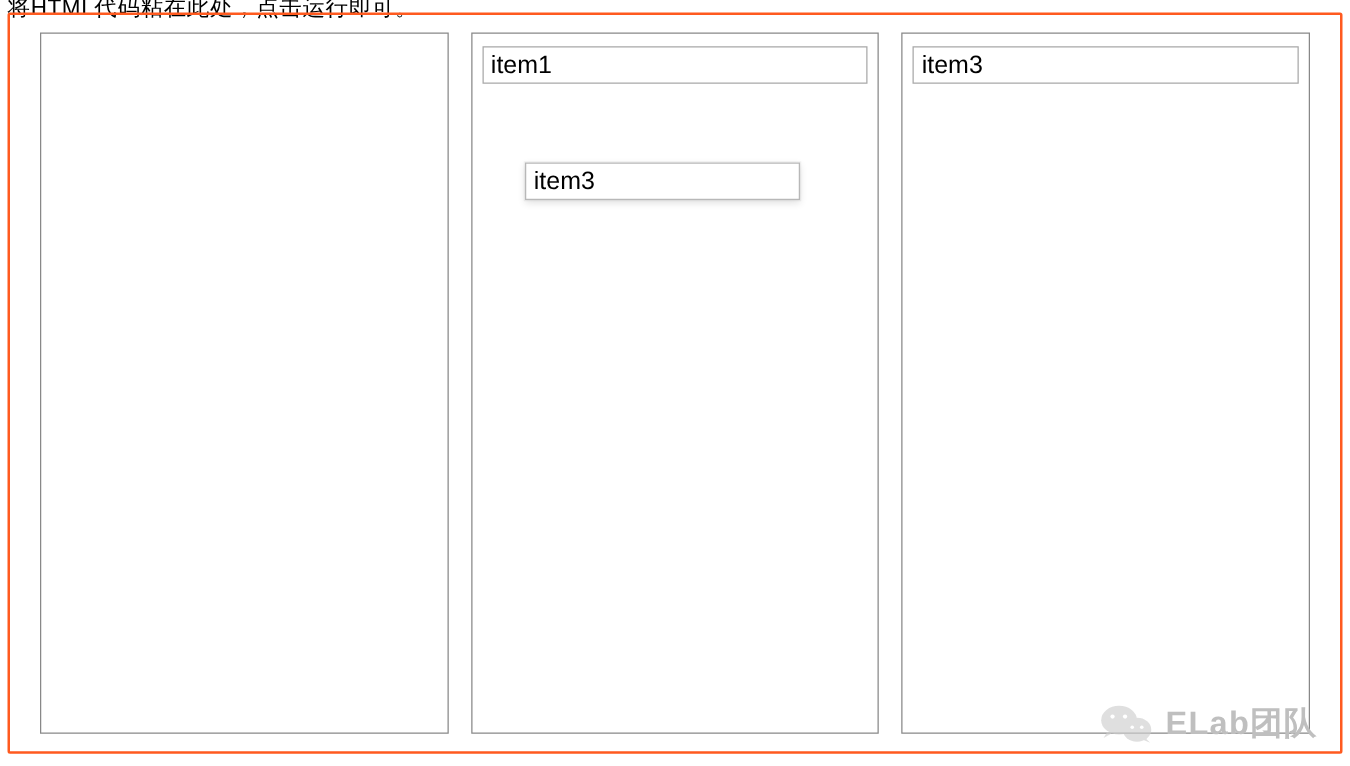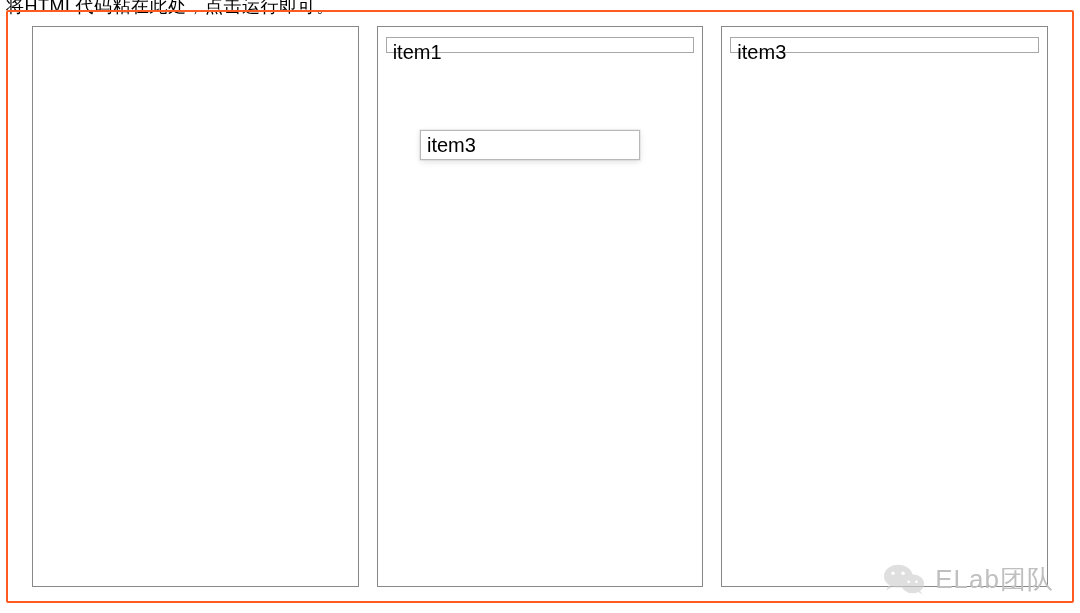--- a/index.html
+++ b/index.html
@@ -41,21 +41,21 @@
       background: #fff;
       padding: 10px 8px;
       min-height: 0;
     }
     .item {
       border: 1px solid #a8a8a8;
       background: #fff;
       font-size: 20px;
       color: #000;
       padding: 2px 6px;
-      height: 16px;
+      height: 30px;
       line-height: 24px;
       cursor: grab;
     }
     .drag-ghost {
       position: absolute;
       width: 220px;
       height: 30px;
       border: 1px solid #b8b8b8;
       background: #fff;
       font-size: 20px;
@@ -65,25 +65,25 @@
       top: 130px;
       left: 420px;
       box-shadow: 0 2px 6px rgba(0,0,0,0.12), 0 0 0 1px rgba(0,0,0,0.05);
       cursor: grabbing;
     }
     .watermark {
       position: absolute;
       right: 26px;
       bottom: 16px;
       display: flex;
-      align-items: flex-end;
+      align-items: flex-start;
       gap: 10px;
       color: #bfbfbf;
       font-size: 26px;
-      font-weight: 400;
+      font-weight: 700;
       letter-spacing: 1px;
       pointer-events: none;
     }
     .wechat-icon {
       width: 42px;
       height: 36px;
       position: relative;
       opacity: 0.65;
     }
     .wechat-icon svg {

